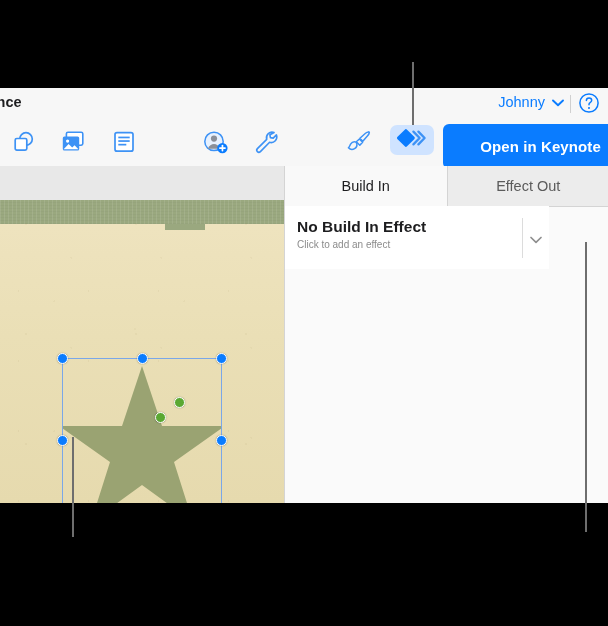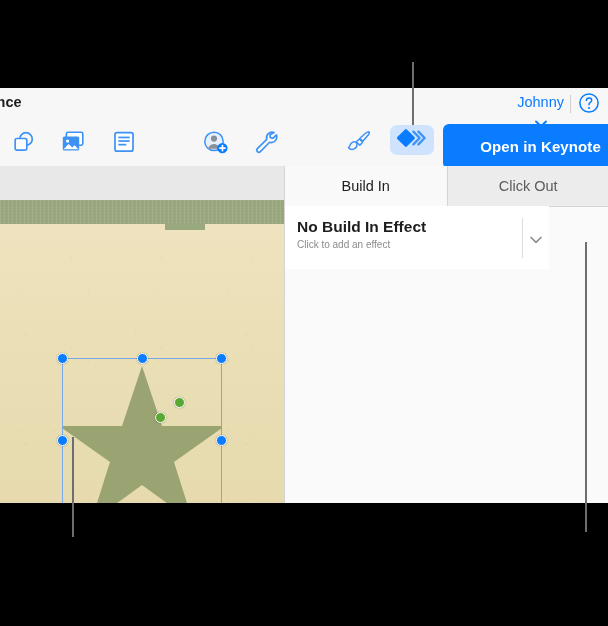--- a/index.html
+++ b/index.html
@@ -9,21 +9,21 @@
 
   
   .window{position:absolute;left:0;top:88px;width:608px;height:415px;overflow:hidden;background:#fff;}
 
   
   .toolbar{position:absolute;left:0;top:0;width:608px;height:78px;background:#f7f7f7;
            border-bottom:1px solid #d4d4d4;}
   .doc-title{position:absolute;left:-28px;top:6px;font-size:14.5px;font-weight:700;color:#1d1d1f;
              letter-spacing:.1px;white-space:nowrap;}
   .acct{position:absolute;right:44px;top:6px;font-size:14.5px;color:#0a7cff;white-space:nowrap;
-        display:flex;align-items:center;gap:7px;cursor:default;flex-direction:column;}
+        display:flex;align-items:center;gap:7px;cursor:default;}
   .acct .chev{font-size:12px;font-weight:700;line-height:1;transform:translateY(1px);}
   .vdiv{position:absolute;right:37px;top:7px;width:1px;height:18px;background:#d0d0d0;}
   .help{position:absolute;right:8px;top:4px;width:22px;height:22px;}
 
   .tbrow{position:absolute;left:0;top:32px;width:608px;height:46px;}
   .tbtn{position:absolute;top:3px;width:40px;height:38px;display:flex;align-items:center;
         justify-content:center;cursor:default;}
   .tbtn svg{display:block;}
   .animate-btn{position:absolute;left:390px;top:125px;width:44px;height:30px;border-radius:7px;
                background:#cfe3ff;display:flex;align-items:center;justify-content:center;}
@@ -189,21 +189,21 @@
     <div class="canvas">
       <div class="slide">
         <div class="band"></div>
         <div class="band-notch"></div>
       </div>
     </div>
 
     <div class="panel">
       <div class="tabs">
         <div class="tab active">Build In</div>
-        <div class="tab">Click Out</div>
+        <div class="tab">Effect Out</div>
       </div>
 
       <div class="effrow">
         <div class="eff-title">No Build In Effect</div>
         <div class="eff-sub">Click to add an effect</div>
         <div class="eff-sep"></div>
         <div class="eff-chev">
           <svg width="16" height="12" viewBox="0 0 16 12">
             <path d="M3 3.5 L8 8.3 L13 3.5" fill="none" stroke="#8e8e8e" stroke-width="1.7" stroke-linecap="round" stroke-linejoin="round"></path>
           </svg>

